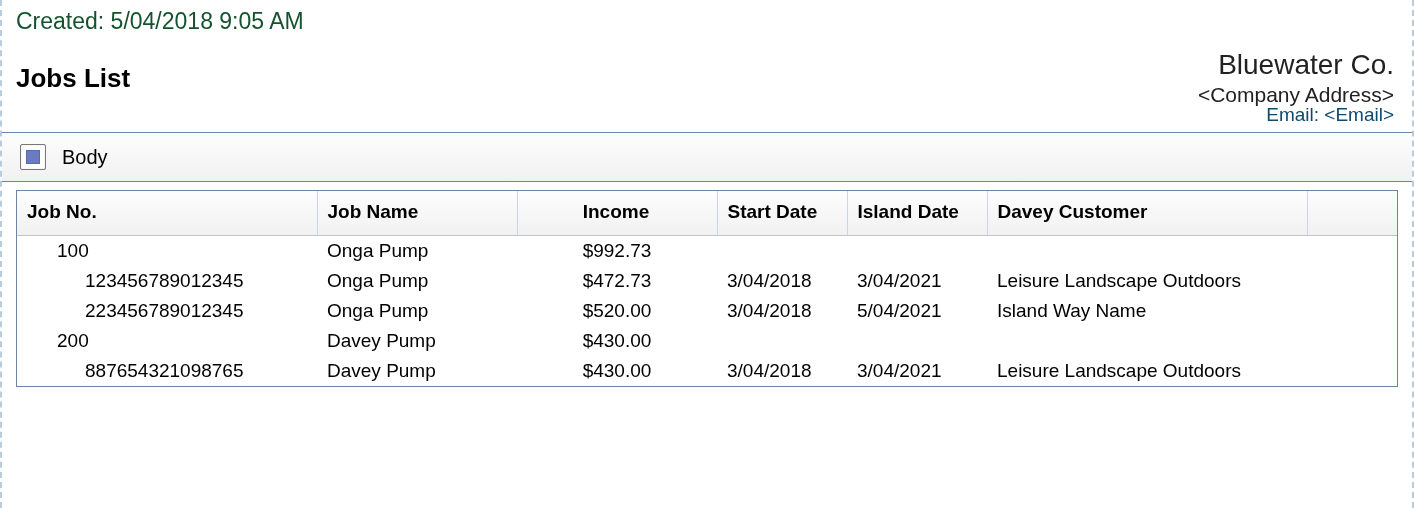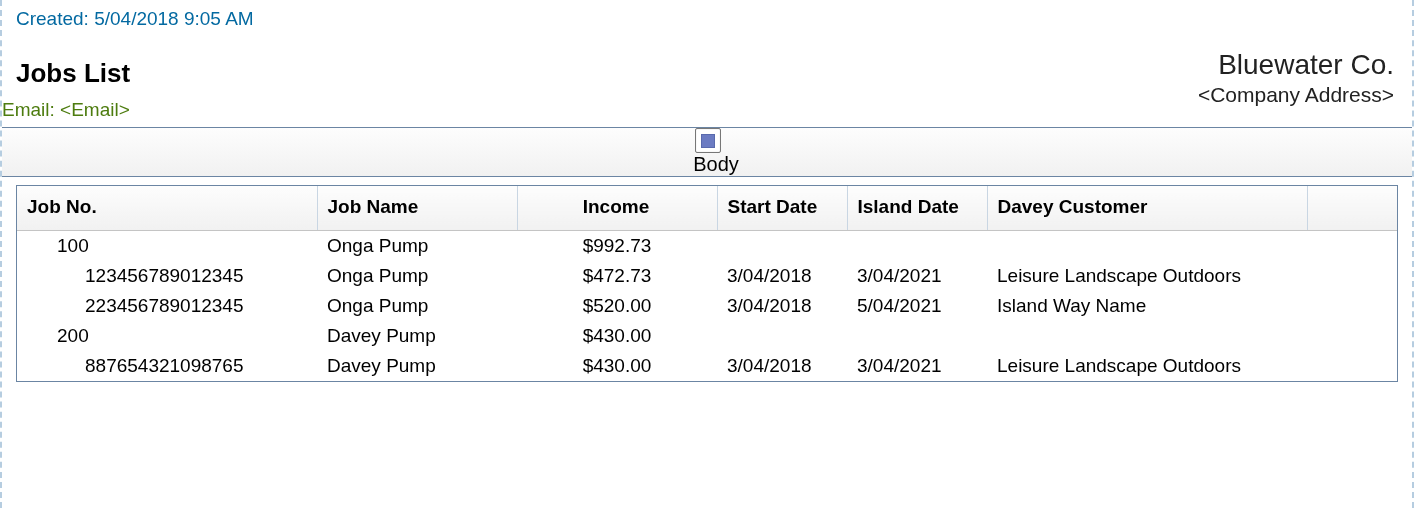--- a/index.html
+++ b/index.html
@@ -17,22 +17,22 @@
     box-sizing: border-box;
     border-left: 2px dashed #b6cde0;
     border-right: 2px dashed #b6cde0;
     padding: 0;
   }
   .header-area {
     position: relative;
     padding: 6px 14px 0 14px;
   }
   .created-line {
-    font-size: 19px;
-    color: #0369a1;
+    font-size: 23px;
+    color: #14532d;
     margin-top: 2px;
   }
   .company-block {
     position: absolute;
     top: 6px;
     right: 18px;
     text-align: right;
   }
   .company-name {
     font-size: 28px;
@@ -46,40 +46,39 @@
     color: #222;
     margin-top: 2px;
   }
   .report-title {
     font-size: 26px;
     font-weight: 700;
     margin: 28px 0 0 0;
     color: #000;
   }
   .email-line {
-    text-align: left;
+    text-align: right;
     font-size: 19px;
-    color: #4d7c0f;
+    color: #0c4a6e;
     margin-top: 10px;
     padding-right: 18px;
   }
 
   .body-section-bar {
     margin-top: 6px;
     border-top: 1px solid #6b85a3;
     border-bottom: 1px solid #6b85a3;
     background: linear-gradient(#fdfdfd,#f1f1f1);
     height: 50px;
     display: flex;
     align-items: center;
     padding-left: 18px;
     box-sizing: border-box;
     font-size: 20px;
     color: #000;
-    flex-direction: column;
   }
   .section-icon {
     width: 24px;
     height: 24px;
     border: 1px solid #777;
     border-radius: 2px;
     background: #fff;
     display: flex;
     align-items: center;
     justify-content: center;

